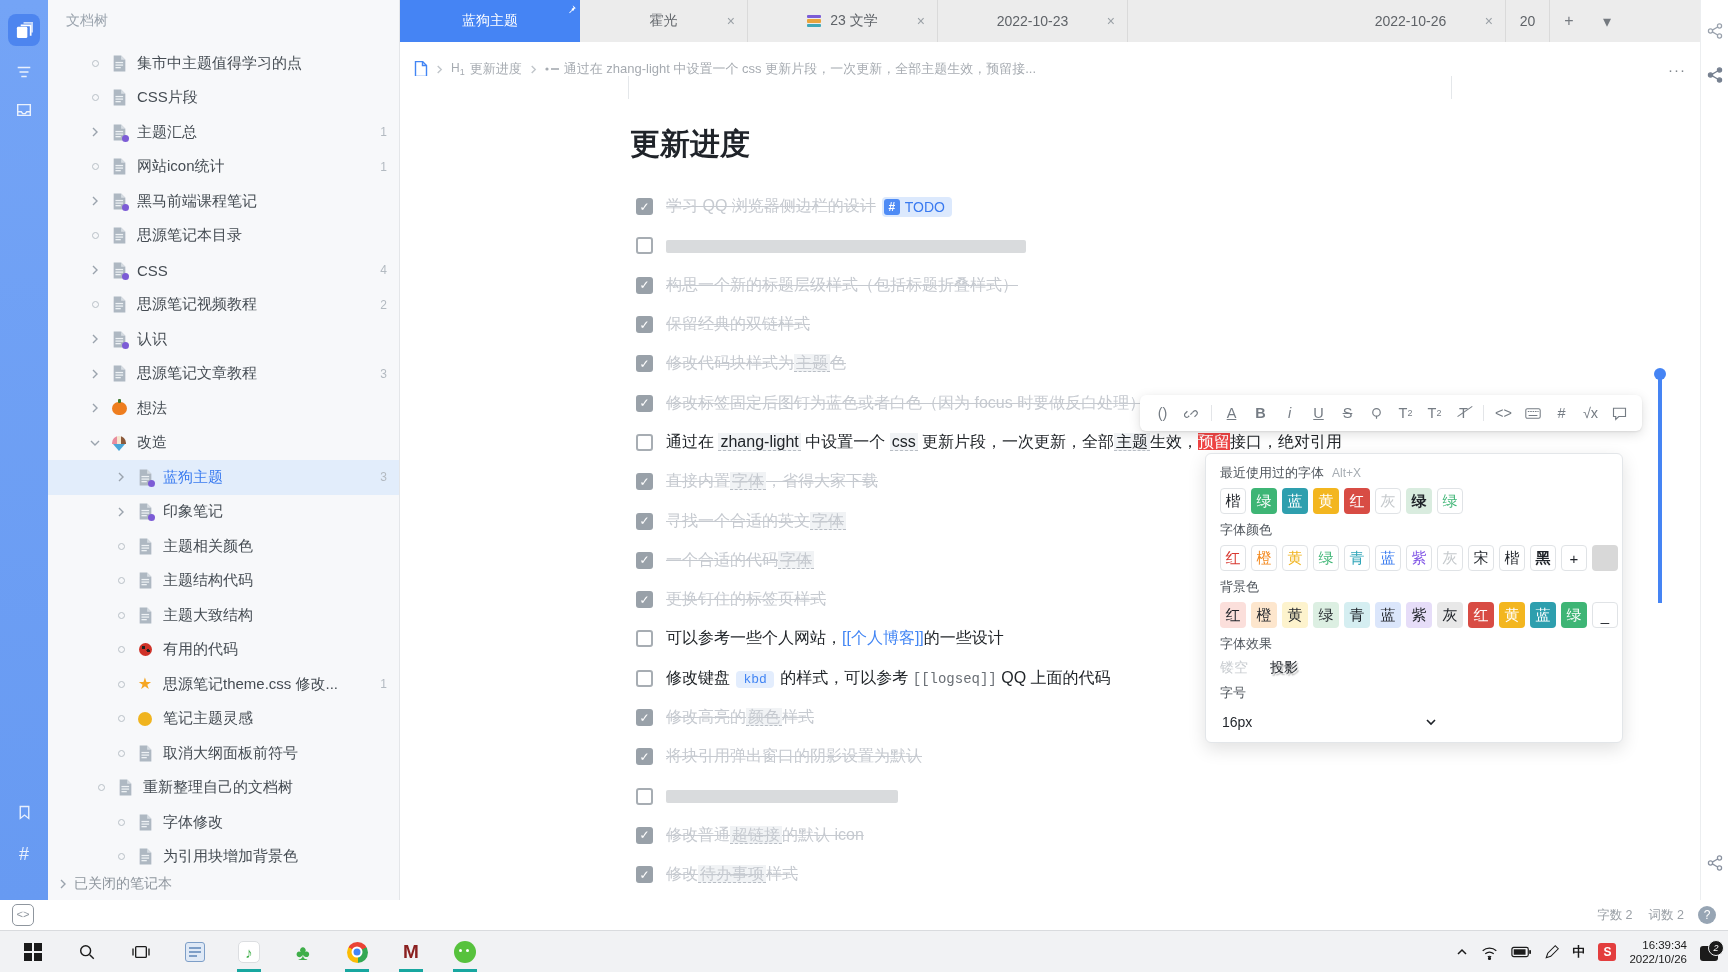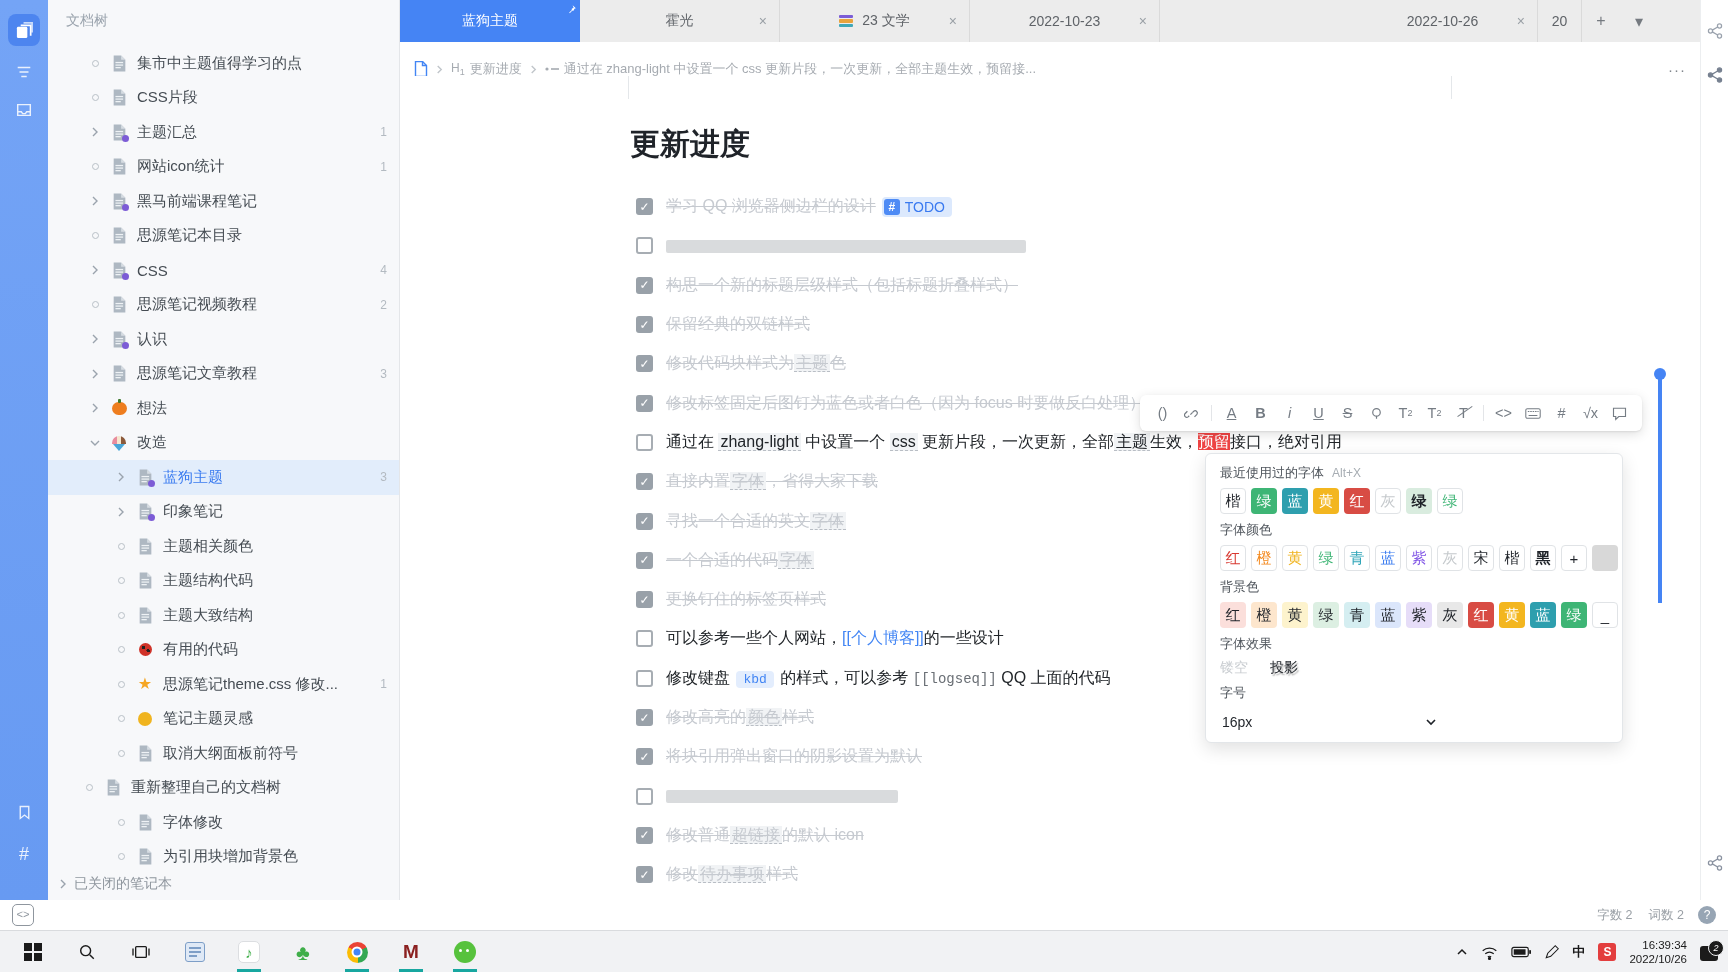--- a/index.html
+++ b/index.html
@@ -497,21 +497,21 @@
             <svg width="15" height="17" viewBox="0 0 14 16">
               <path d="M1.5 .5h7l4 4v11h-11z" fill="#aeb8c2"></path>
               <path d="M8.5 .5v4h4z" fill="#d7dde3"></path>
               <rect x="3.2" y="6.5" width="7.2" height="1.2" fill="#eef2f5"></rect>
               <rect x="3.2" y="8.9" width="7.2" height="1.2" fill="#eef2f5"></rect>
               <rect x="3.2" y="11.3" width="5" height="1.2" fill="#eef2f5"></rect>
             </svg>
           </span>
           <span class="tree-label">取消大纲面板前符号</span>
         </div>
-        <div class="tree-row" style="padding-left: 32px;">
+        <div class="tree-row" style="padding-left: 44px;">
           <span class="tgl">
             <span class="leafdot"></span>
           </span>
           <span class="t-ic">
             <svg width="15" height="17" viewBox="0 0 14 16">
               <path d="M1.5 .5h7l4 4v11h-11z" fill="#aeb8c2"></path>
               <path d="M8.5 .5v4h4z" fill="#d7dde3"></path>
               <rect x="3.2" y="6.5" width="7.2" height="1.2" fill="#eef2f5"></rect>
               <rect x="3.2" y="8.9" width="7.2" height="1.2" fill="#eef2f5"></rect>
               <rect x="3.2" y="11.3" width="5" height="1.2" fill="#eef2f5"></rect>
@@ -559,21 +559,21 @@
   </div>
 
   <div class="main">
     <div class="tabbar" id="tabbar">
         <div class="tab active" style="width: 180px;">
           <span>蓝狗主题</span>
           <span class="pin"><svg width="11" height="11" viewBox="0 0 24 24" fill="#fff">
               <path d="M14.5 2.5l7 7-3.2.8-1.2 3.8-3.6.6-5.3 5.3-1.2-1.2 5.3-5.3.6-3.6 3.8-1.2z"></path>
             </svg></span>
         </div>
-        <div class="tab" style="width: 200px;">
+        <div class="tab" style="width: 168px;">
           <span>霍光</span>
           <span class="x">×</span>
         </div>
         <div class="tab" style="width: 190px;">
           <span class="books">
             <i style="background:#7b5cd6"></i>
             <i style="background:#e8a33d"></i>
             <i style="background:#3fa7b8"></i>
           </span>
           <span>23 文学</span>

